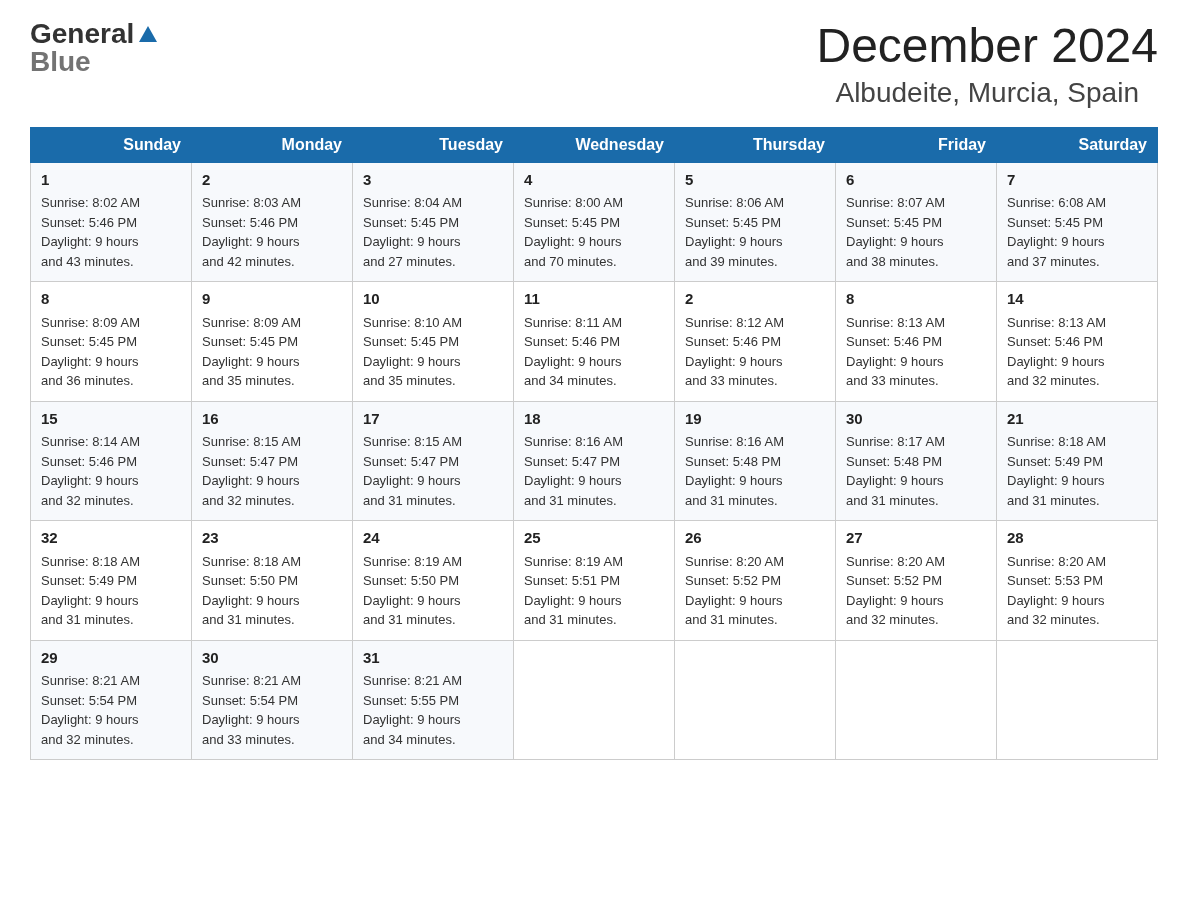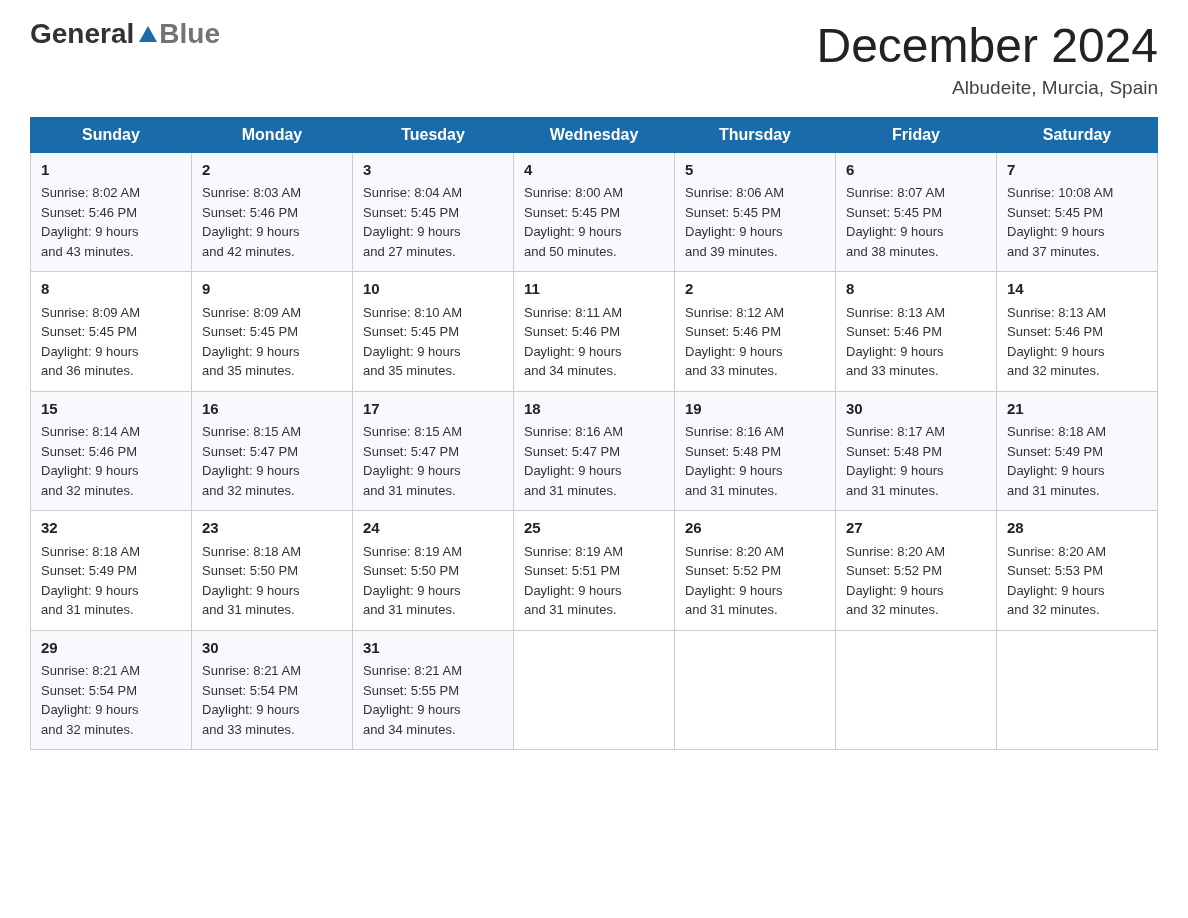--- a/index.html
+++ b/index.html
@@ -12,65 +12,65 @@
       padding: 20px 30px;
     }
     .header {
       display: flex;
       justify-content: space-between;
       align-items: flex-start;
       margin-bottom: 18px;
     }
     .logo {
       display: flex;
-      flex-direction: row;
+      flex-direction: column;
       align-items: flex-start;
     }
     .logo-general {
       font-size: 28px;
       font-weight: bold;
       color: #333;
       line-height: 1;
     }
     .logo-blue {
       font-size: 28px;
       font-weight: bold;
       color: #737373;
       line-height: 1;
     }
     .logo-text-row {
       display: flex;
       align-items: center;
     }
     .title-block {
-      text-align: right;
+      text-align: center;
     }
     .month-title {
       font-size: 48px;
       font-weight: normal;
       color: #222;
       line-height: 1.1;
     }
     .location-title {
-      font-size: 19px;
+      font-size: 28px;
       color: #444;
       margin-top: 4px;
     }
     table {
       width: 100%;
       border-collapse: collapse;
       table-layout: fixed;
     }
     thead tr th {
       background: #1a6baa;
       color: #fff;
       font-size: 16px;
       font-weight: bold;
       padding: 8px 10px;
-      text-align: center;
+      text-align: right;
       border: 1px solid #1a6baa;
     }
     tbody tr td {
       vertical-align: top;
       padding: 6px 10px 10px 10px;
       border: 1px solid #ccc;
       font-size: 13px;
       line-height: 1.5;
       background: #fff;
       min-height: 90px;
@@ -150,39 +150,39 @@
           <span class="day-info">Sunrise: 8:04 AM</span><br>
           <span class="day-info">Sunset: 5:45 PM</span><br>
           <span class="day-info">Daylight: 9 hours</span><br>
           <span class="day-info">and 27 minutes.</span>
         </td>
         <td>
           <span class="day-num">4</span>
           <span class="day-info">Sunrise: 8:00 AM</span><br>
           <span class="day-info">Sunset: 5:45 PM</span><br>
           <span class="day-info">Daylight: 9 hours</span><br>
-          <span class="day-info">and 50 minutes.</span>
+          <span class="day-info">and 70 minutes.</span>
         </td>
         <td>
           <span class="day-num">5</span>
           <span class="day-info">Sunrise: 8:06 AM</span><br>
           <span class="day-info">Sunset: 5:45 PM</span><br>
           <span class="day-info">Daylight: 9 hours</span><br>
           <span class="day-info">and 39 minutes.</span>
         </td>
         <td>
           <span class="day-num">6</span>
           <span class="day-info">Sunrise: 8:07 AM</span><br>
           <span class="day-info">Sunset: 5:45 PM</span><br>
           <span class="day-info">Daylight: 9 hours</span><br>
           <span class="day-info">and 38 minutes.</span>
         </td>
         <td>
           <span class="day-num">7</span>
-          <span class="day-info">Sunrise: 10:08 AM</span><br>
+          <span class="day-info">Sunrise: 6:08 AM</span><br>
           <span class="day-info">Sunset: 5:45 PM</span><br>
           <span class="day-info">Daylight: 9 hours</span><br>
           <span class="day-info">and 37 minutes.</span>
         </td>
       </tr>
       <tr>
         <td>
           <span class="day-num">8</span>
           <span class="day-info">Sunrise: 8:09 AM</span><br>
           <span class="day-info">Sunset: 5:45 PM</span><br>

